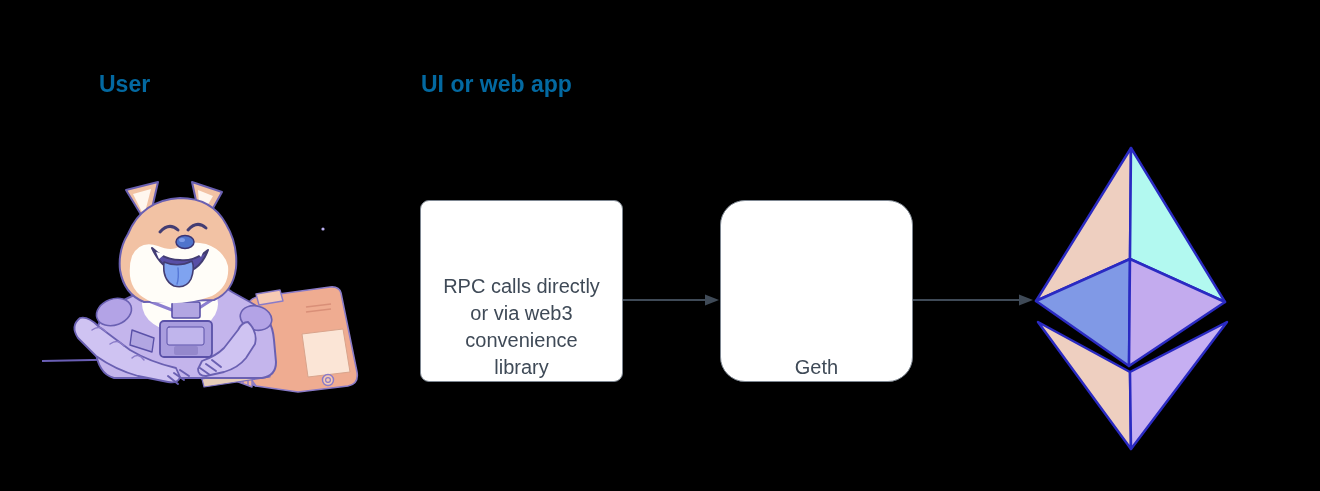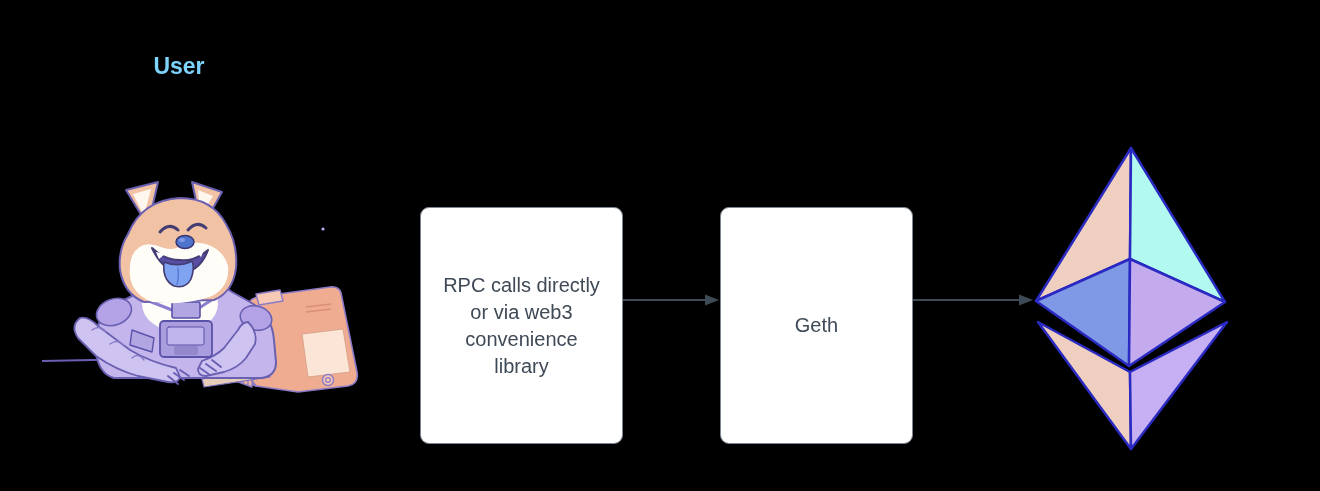--- a/index.html
+++ b/index.html
@@ -1,49 +1,50 @@
 <!DOCTYPE html>
 <html><head>
 <meta charset="utf-8">
 <style>
   html,body{margin:0;padding:0;background:#000;}
   .canvas{
     position:relative;width:1320px;height:491px;background:#000000;
     font-family:"Liberation Sans",sans-serif;overflow:hidden;
   }
   .col-header{
-    position:absolute;top:52px;height:28px;
-    color:#7dd3fc;font-size:23px;font-weight:bold;
-    text-align:center;line-height:28px;white-space:nowrap;
+    position:absolute;top:70px;height:28px;
+    color:#0369a1;font-size:23px;font-weight:bold;
+    text-align:left;line-height:28px;white-space:nowrap;
   }
   .h-user{left:99px;width:160px;}
   .h-webapp{left:421px;width:200px;}
   .h-node{left:718px;width:200px;}
   .h-network{left:1040px;width:222px;}
   .diagram-box{
-    position:absolute;top:207px;height:237px;box-sizing:border-box;
+    position:absolute;top:200px;height:182px;box-sizing:border-box;
     background:#ffffff;border:1px solid #7d8691;border-radius:9px;
-    display:flex;align-items:center;justify-content:center;
+    display:flex;align-items:flex-end;justify-content:center;
   }
   .box-webapp{left:420px;width:203px;}
-  .box-node{left:720px;width:193px;}
+  .box-node{left:720px;width:193px;border-radius:25px;}
   .box-text{
     color:#3f4a57;font-size:20px;line-height:27px;text-align:center;
     white-space:pre-line;padding:0 6px;
   }
   .overlay{position:absolute;left:0;top:0;pointer-events:none;}
   .illustration{position:absolute;left:40px;top:180px;}
   .eth-logo{position:absolute;left:1025px;top:140px;}
 </style>
 </head>
 <body>
 
 <div class="canvas">
 
   <div class="col-header h-user">User</div>
+  <div class="col-header h-webapp">UI or web app</div>
 
   <svg class="illustration" width="330" height="217" viewBox="0 0 330 217">
 
     <path d="M2,181 L152,178" stroke="#6a5fb5" stroke-width="2" fill="none"></path>
 
     <circle cx="283" cy="49" r="1.6" fill="#b9aef0"></circle>
 
     <g stroke-linejoin="round">
       <path d="M208,126 Q209,119 217,117 L290,107 Q299,106 301,113 L317,192 Q319,204 308,206 L258,212 L216,206 Q208,203 208,195 Z" fill="#efac91" stroke="#8a7bc8" stroke-width="1.6"></path>
       <path d="M208,126 L190,140 Q186,144 187,152 L190,186 Q191,194 198,198 L216,206 L208,195 Z" fill="#e79f86" stroke="#8a7bc8" stroke-width="1.6"></path>

